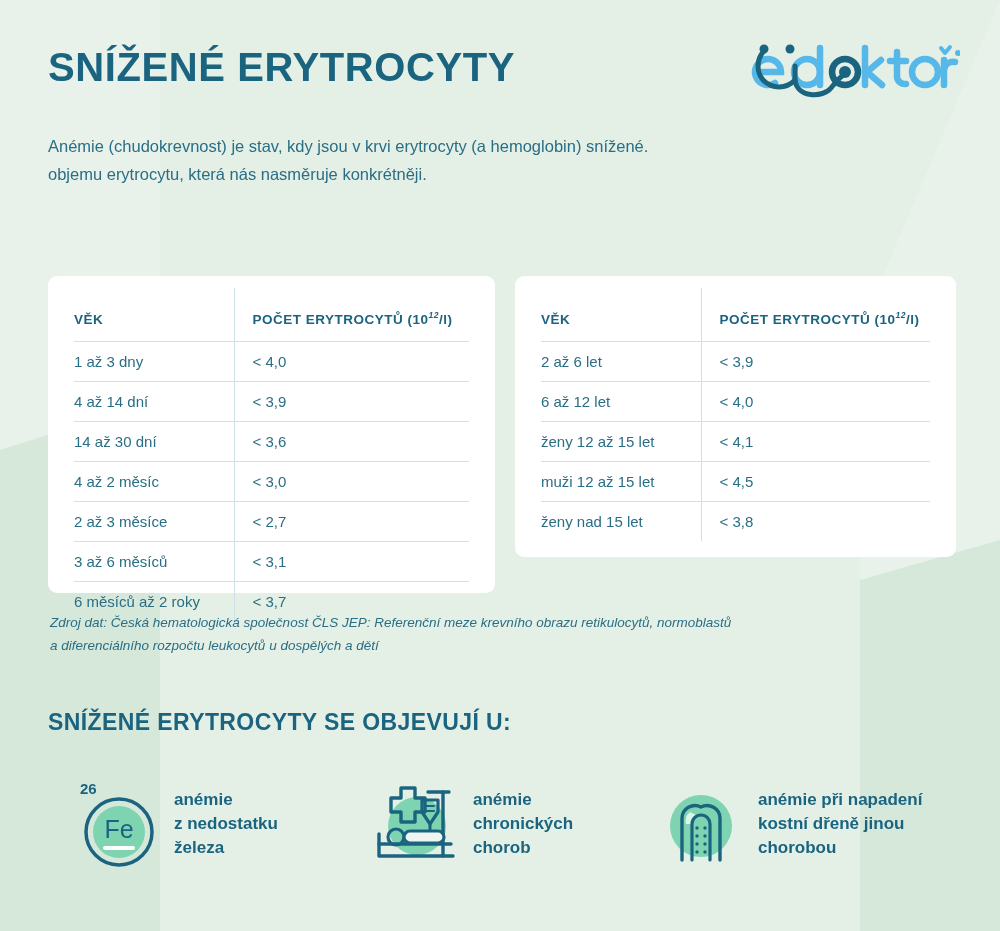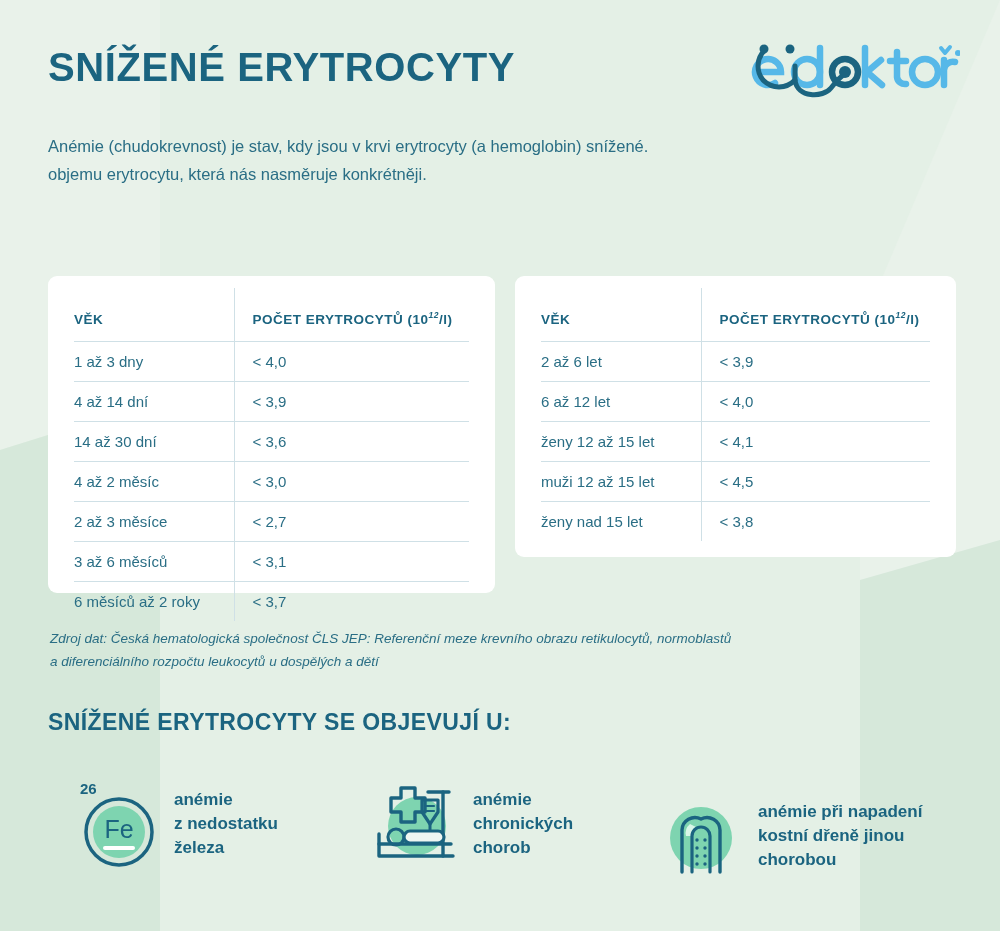--- a/index.html
+++ b/index.html
@@ -92,21 +92,20 @@
 
   
   .source {
     position: absolute;
     left: 50px; top: 612px;
     width: 860px;
     font-size: 13.5px;
     font-style: italic;
     line-height: 1.68;
     color: #2a6e85;
-    margin-top: 16px;
   }
 
   
   .section-title {
     position: absolute;
     left: 48px; top: 709px;
     font-size: 23px;
     font-weight: 700;
     letter-spacing: 0.4px;
     color: #1b6480;
@@ -119,21 +118,21 @@
     height: 110px;
   }
   .cause {
     position: absolute;
     display: flex;
     align-items: center;
     gap: 14px;
   }
   .cause-1 { left: 26px;  top: 8px; }
   .cause-2 { left: 325px; top: 8px; }
-  .cause-3 { left: 610px; top: 20px; }
+  .cause-3 { left: 610px; top: 8px; }
 
   .cause-icon { flex: 0 0 auto; width: 86px; height: 92px; }
   .cause-label {
     font-size: 17px;
     font-weight: 700;
     line-height: 1.42;
     color: #1b6480;
     white-space: pre-line;
   }
 </style>

